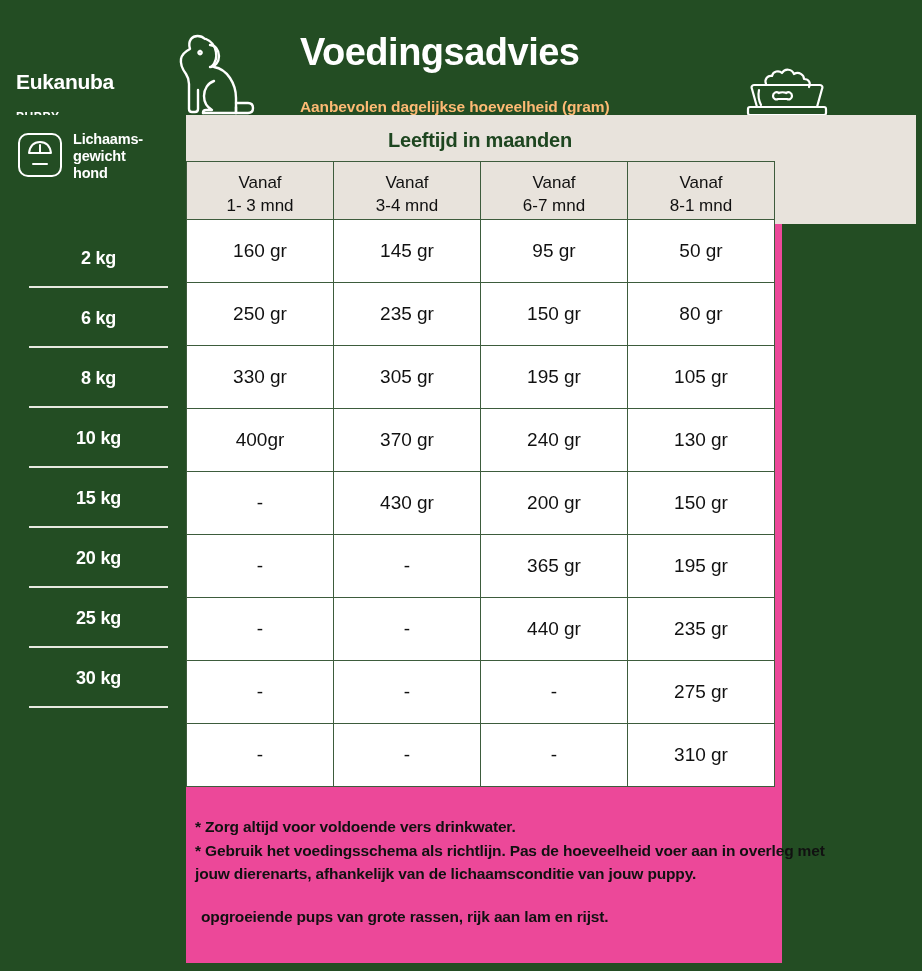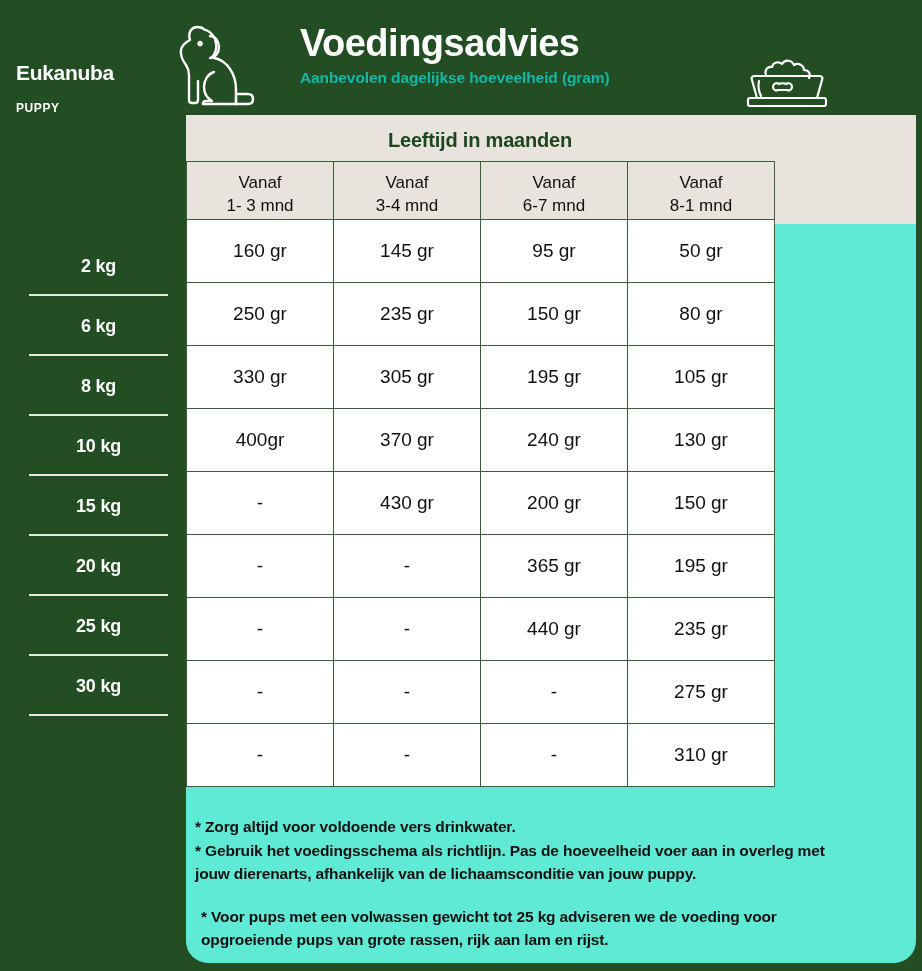--- a/index.html
+++ b/index.html
@@ -8,54 +8,53 @@
     width:922px;height:971px;
     background:#234d23;
     font-family:"Liberation Sans", sans-serif;
     overflow:hidden;
     position:relative;
     -webkit-font-smoothing:antialiased;
   }
   .page{position:absolute;inset:0;background:#234d23;}
 
   
-  .header{position:absolute;left:0;top:4px;width:922px;height:139px;}
+  .header{position:absolute;left:0;top:13px;width:922px;height:139px;}
   .brand{position:absolute;left:16px;top:58px;}
   .brand-name{font-size:21px;font-weight:bold;color:#ffffff;letter-spacing:-0.3px;line-height:1;}
   .brand-sub{font-size:12px;font-weight:bold;color:#ffffff;letter-spacing:0.6px;line-height:1;margin-top:19px;}
 
   .dog-icon{position:absolute;left:165px;top:8px;width:100px;height:100px;}
   .bowl-icon{position:absolute;left:738px;top:48px;width:98px;height:60px;}
 
   .title-block{position:absolute;left:300px;top:20px;width:400px;}
   .title{font-size:38px;font-weight:bold;color:#ffffff;letter-spacing:-0.5px;line-height:1.05;}
-  .subtitle{font-size:15.5px;font-weight:bold;color:#14b8a6;margin-top:5px;letter-spacing:-0.1px;}
+  .subtitle{font-size:15.5px;font-weight:bold;color:#fdba74;margin-top:25px;letter-spacing:-0.1px;}
 
   
   .sidebar{position:absolute;left:0;top:115px;width:186px;height:856px;background:#234d23;}
   .scale-head{position:absolute;left:16px;top:16px;width:160px;display:flex;align-items:flex-start;gap:9px;}
   .scale-icon{width:48px;height:48px;flex:none;}
   .scale-label{font-size:14.5px;font-weight:bold;color:#ffffff;line-height:1.18;letter-spacing:-0.2px;}
 
-  .weights{position:absolute;left:0;top:121px;width:197px;}
+  .weights{position:absolute;left:0;top:113px;width:197px;}
   .weight-row{height:60px;position:relative;}
   .weight-row .w-val{
     position:absolute;left:0;right:0;top:0;height:60px;
     display:flex;align-items:center;justify-content:center;
     font-size:18px;font-weight:bold;color:#ffffff;letter-spacing:-0.2px;
   }
   .weight-row .w-rule{
     position:absolute;left:29px;right:29px;bottom:0;height:2px;background:#e6e9e0;
   }
 
   
   .panel{
-    position:absolute;left:186px;top:115px;width:730px;height:848px;
-    background:#5eead4;
-    border-radius:22px;
+    position:absolute;left:186px;top:115px;width:596px;height:848px;
+    background:#ec4899;
   }
   .band{position:absolute;left:0;top:0;width:730px;height:109px;background:#e8e3dc;}
   .band-title{
     position:absolute;left:0;top:14px;width:588px;text-align:center;
     font-size:20px;font-weight:bold;color:#1e4620;letter-spacing:-0.2px;
   }
 
   table.grid{
     position:absolute;left:0px;top:46px;
     width:588px;border-collapse:collapse;table-layout:fixed;
@@ -121,20 +120,35 @@
         <path d="M12 46 l74 0 c1 0 2 1 2 2 l0 4 c0 1 -1 2 -2 2 l-74 0 c-1 0 -2 -1 -2 -2 l0 -4
                  c0 -1 1 -2 2 -2 z"></path>
         <path d="M41 32 c-3 -2 -6 0 -6 3 c0 3 3 4 5 3 l9 0 c2 1 5 0 5 -3 c0 -3 -3 -5 -6 -3
                  c-1 -1 -6 -1 -7 0 z"></path>
       </svg>
     </div>
   </div>
 
   <div class="sidebar">
 
+    <div class="scale-head">
+      <span class="scale-icon">
+        <svg viewBox="0 0 48 48" width="48" height="48" fill="none" stroke="#ffffff" stroke-width="2" stroke-linecap="round" stroke-linejoin="round">
+          <rect x="3" y="3" width="42" height="42" rx="9"></rect>
+          <path d="M13 22 c1 -7 5 -11 11 -11 c6 0 10 4 11 11 z"></path>
+          <path d="M24 21 l0 -7"></path>
+          <path d="M17 33 l14 0"></path>
+        </svg>
+      </span>
+      <span class="scale-label">
+        <span>Lichaams-</span><br>
+        <span>gewicht</span><br>
+        <span>hond</span>
+      </span>
+    </div>
 
     <div class="weights">
       <div class="weight-row">
         <div class="w-val">2 kg</div>
         <div class="w-rule"></div>
       </div>
       <div class="weight-row">
         <div class="w-val">6 kg</div>
         <div class="w-rule"></div>
       </div>
@@ -253,18 +267,17 @@
           <td>310 gr</td>
         </tr>
       </tbody>
     </table>
 
     <div class="notes">
       <div class="note">* Zorg altijd voor voldoende vers drinkwater.</div>
       <div class="note">* Gebruik het voedingsschema als richtlijn. Pas de hoeveelheid voer aan in overleg met</div>
       <div class="note">jouw dierenarts, afhankelijk van de lichaamsconditie van jouw puppy.</div>
       <div class="note-gap"></div>
-      <div class="note indent">* Voor pups met een volwassen gewicht tot 25 kg adviseren we de voeding voor</div>
       <div class="note indent">opgroeiende pups van grote rassen, rijk aan lam en rijst.</div>
     </div>
 
   </div>
 </div>
 
 </body></html>

